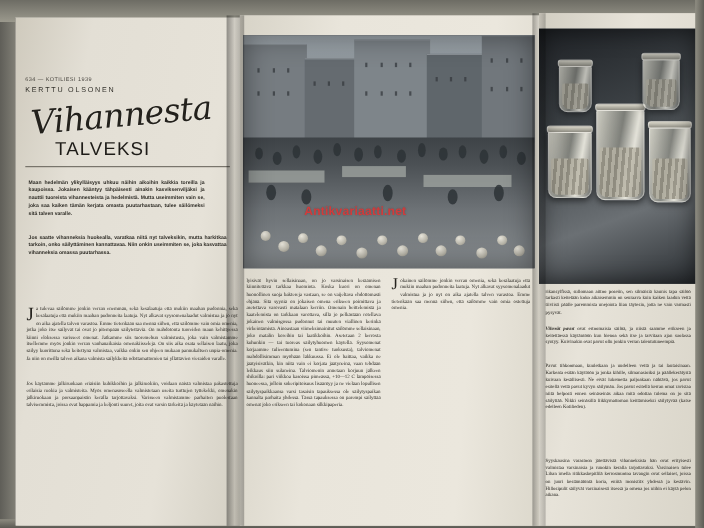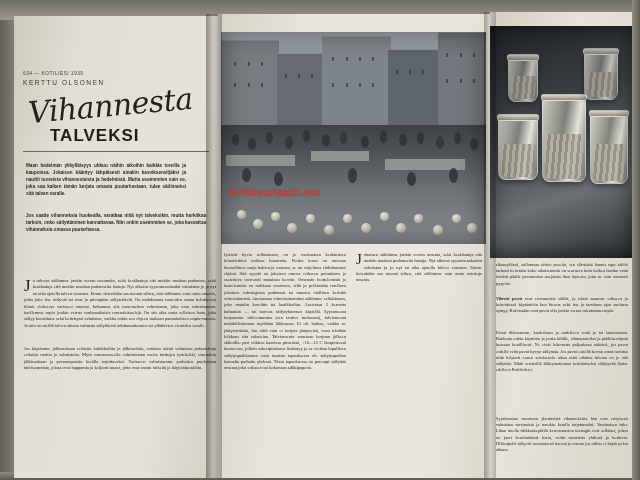--- a/index.html
+++ b/index.html
@@ -56,21 +56,21 @@
     font-style: italic;
     font-size: 30px;
     color:#23211c;
     transform: rotate(-5deg);
     letter-spacing:-0.5px;
     text-shadow: 0.5px 0.5px 0 rgba(255,255,255,.35);
   }
   .title-2 {
     position:absolute; left:36px; top:110px;
     font-family:"Liberation Sans", sans-serif;
-    font-weight:bold;
+    font-weight:normal;
     font-size:17px;
     letter-spacing:1px;
     color:#1e1c18;
   }
   .rule-short {
     position:absolute; left:9px; top:135px; width:186px; height:1px;
     background:#6d6a61;
   }
   .lead {
     position:absolute; left:12px; top:146px; width:160px;
@@ -159,21 +159,21 @@
   .photo .stall {
     position:absolute; background:#9ea29f; opacity:.8;
   }
   .photo .vignette {
     position:absolute; inset:0;
     box-shadow: inset 0 0 26px rgba(0,0,0,.45);
   }
 
   .watermark {
     position:absolute; left:228px; top:186px;
-    width:190px; text-align:left;
+    width:190px; text-align:center;
     font-family:"Liberation Sans", sans-serif;
     font-size:11px; font-weight:bold;
     color:#d23b3b;
     letter-spacing:.2px;
     text-shadow: 0 0 2px rgba(0,0,0,.25);
     z-index:40;
     pointer-events:none;
   }
 
   .col-a {

